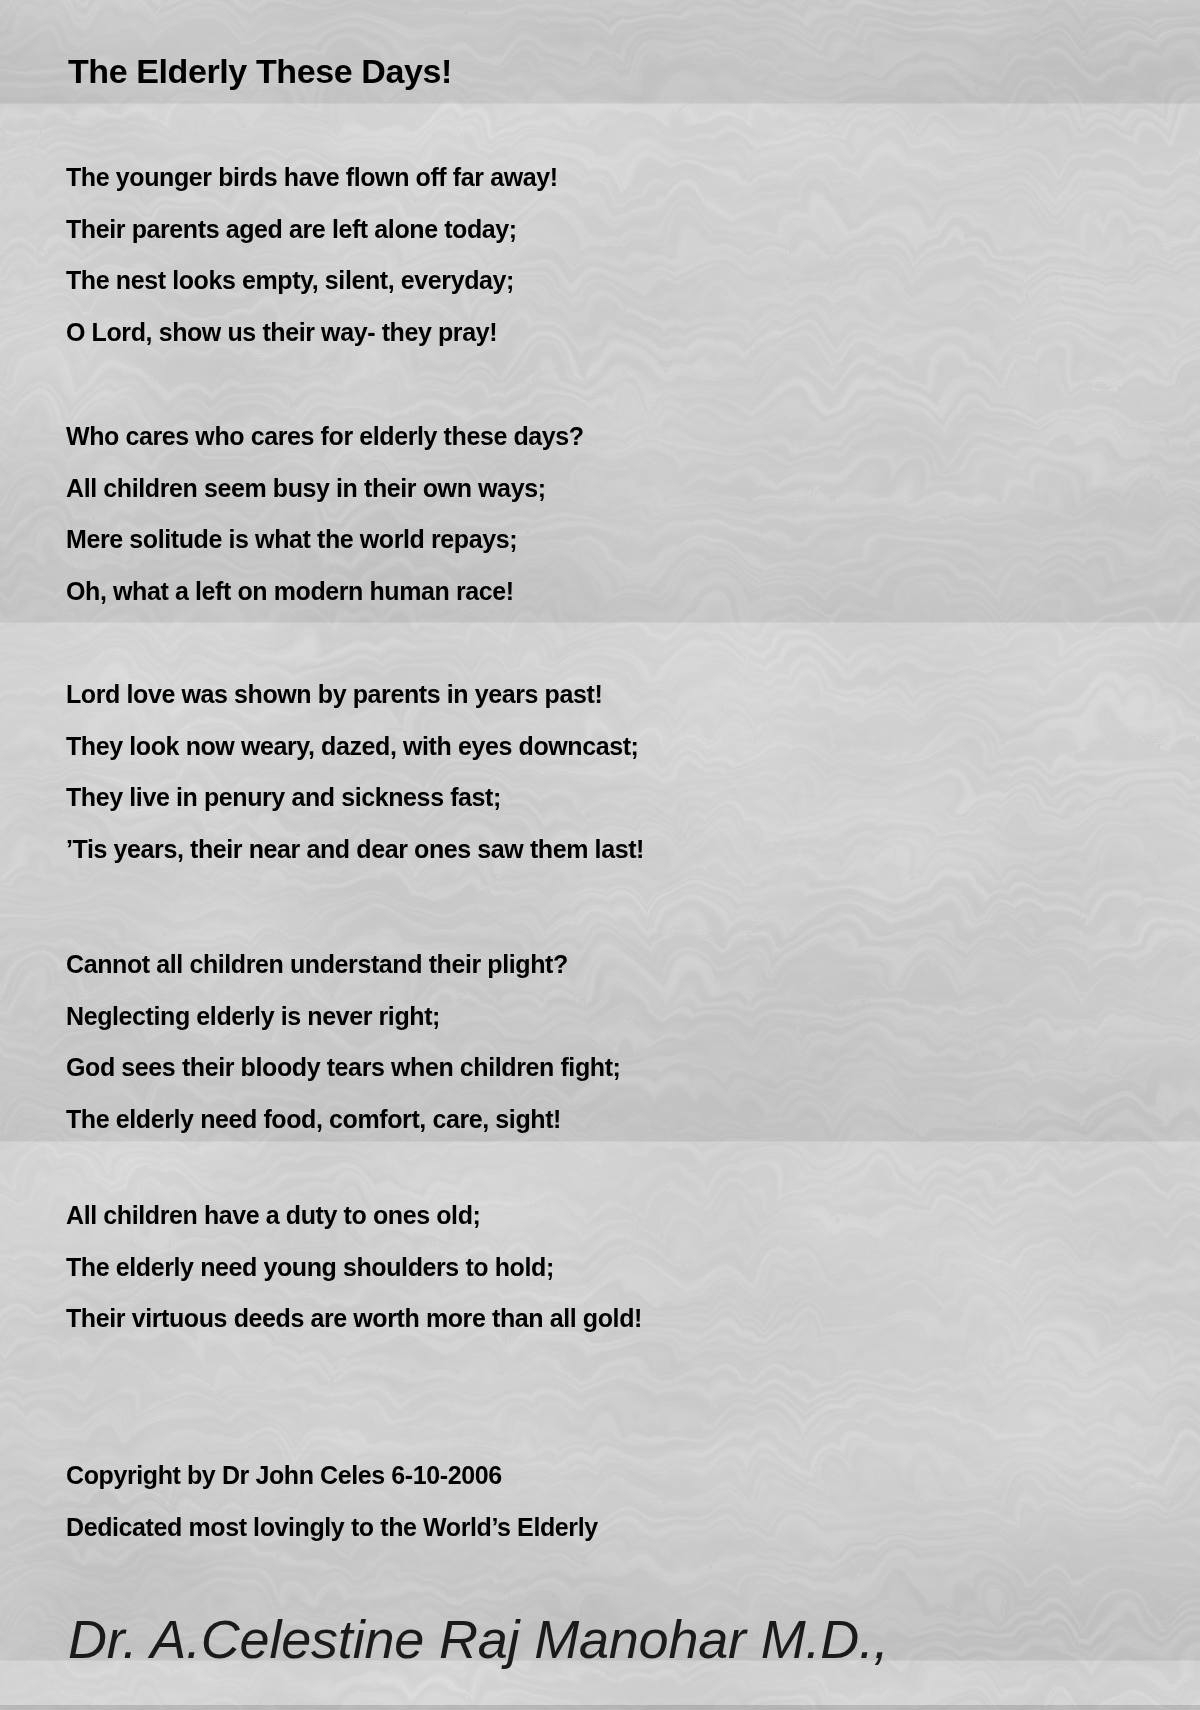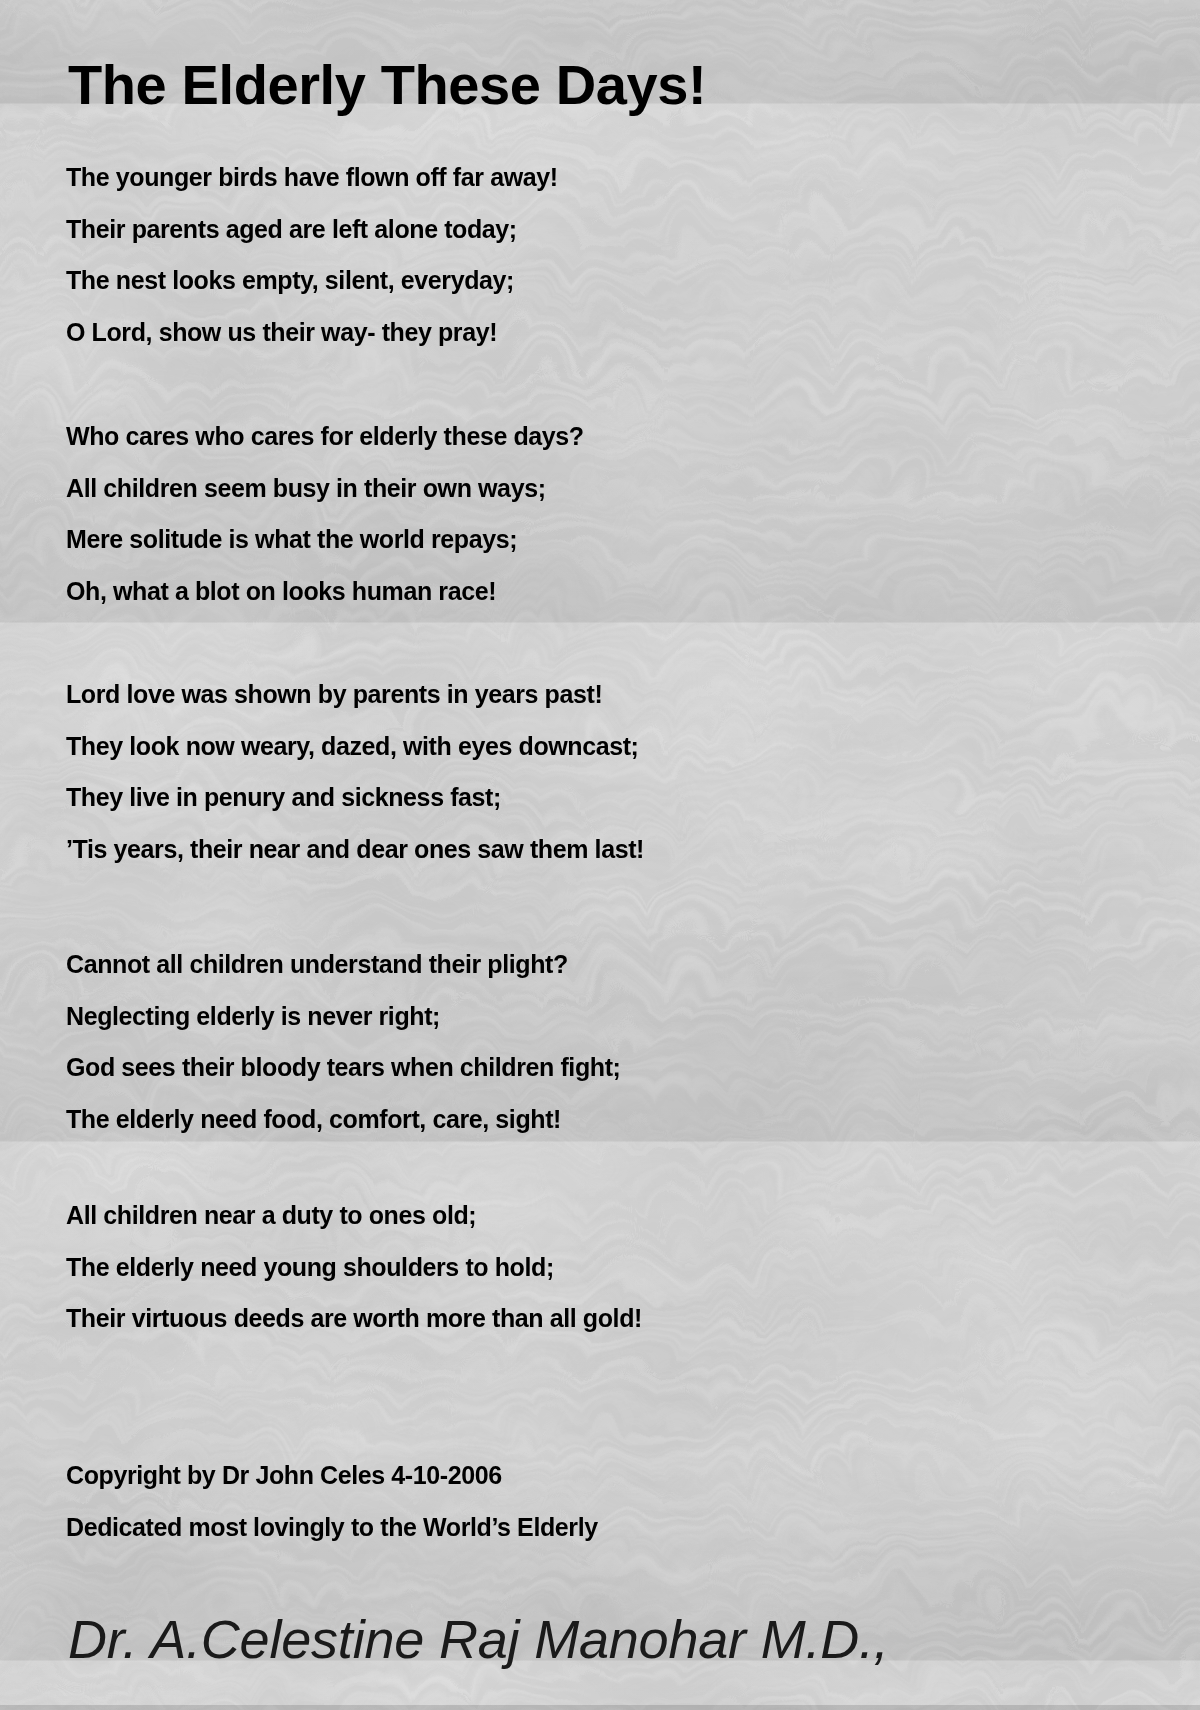--- a/index.html
+++ b/index.html
@@ -25,21 +25,21 @@
       rgba(255,255,255,0.10) 519px
     );
     pointer-events: none;
   }
   .bottom-edge {
     position: absolute; left: 0; bottom: 0; width: 100%; height: 5px;
     background: rgba(0,0,0,0.13);
   }
   .title {
     position: absolute; left: 68px; top: 52px; margin: 0;
-    font-size: 56px; font-weight: bold; letter-spacing: -0.4px;
+    font-size: 34px; font-weight: bold; letter-spacing: -0.4px;
     color: #000;
   }
   .stanza {
     position: absolute; left: 66px; margin: 0;
     font-size: 25px; font-weight: bold; line-height: 51.5px;
     letter-spacing: -0.4px; color: #000; white-space: nowrap;
   }
   .stanza p { margin: 0; }
   .stanza-1 { top: 152px; }
   .stanza-2 { top: 411px; }
@@ -91,45 +91,45 @@
     <p>The younger birds have flown off far away!</p>
     <p>Their parents aged are left alone today;</p>
     <p>The nest looks empty, silent, everyday;</p>
     <p>O Lord, show us their way- they pray!</p>
   </div>
 
   <div class="stanza stanza-2">
     <p>Who cares who cares for elderly these days?</p>
     <p>All children seem busy in their own ways;</p>
     <p>Mere solitude is what the world repays;</p>
-    <p>Oh, what a blot on looks human race!</p>
+    <p>Oh, what a left on modern human race!</p>
   </div>
 
   <div class="stanza stanza-3">
     <p>Lord love was shown by parents in years past!</p>
     <p>They look now weary, dazed, with eyes downcast;</p>
     <p>They live in penury and sickness fast;</p>
     <p>’Tis years, their near and dear ones saw them last!</p>
   </div>
 
   <div class="stanza stanza-4">
     <p>Cannot all children understand their plight?</p>
     <p>Neglecting elderly is never right;</p>
     <p>God sees their bloody tears when children fight;</p>
     <p>The elderly need food, comfort, care, sight!</p>
   </div>
 
   <div class="stanza stanza-5">
-    <p>All children near a duty to ones old;</p>
+    <p>All children have a duty to ones old;</p>
     <p>The elderly need young shoulders to hold;</p>
     <p>Their virtuous deeds are worth more than all gold!</p>
   </div>
 
   <div class="stanza footer-block">
-    <p>Copyright by Dr John Celes 4-10-2006</p>
+    <p>Copyright by Dr John Celes 6-10-2006</p>
     <p>Dedicated most lovingly to the World’s Elderly</p>
   </div>
 
   <div class="signature">Dr. A.Celestine Raj Manohar M.D.,</div>
 
   <div class="bottom-edge"></div>
 
 </div>
 
 </body></html>

